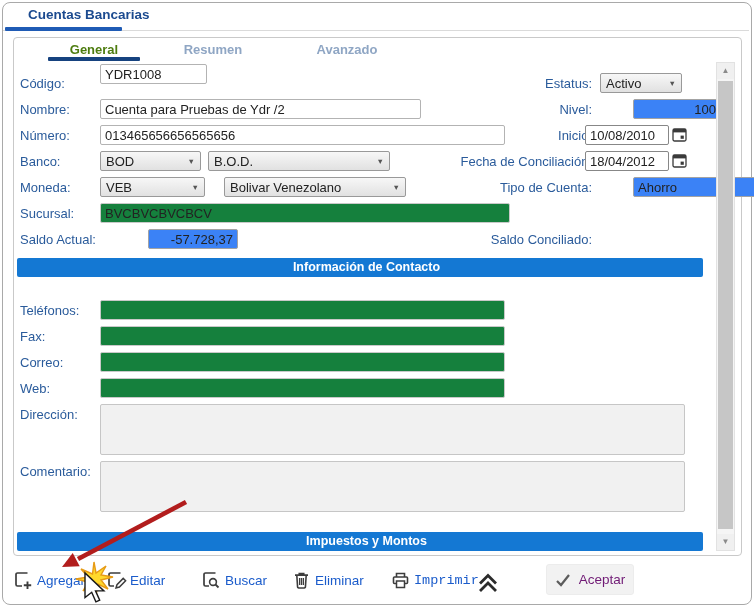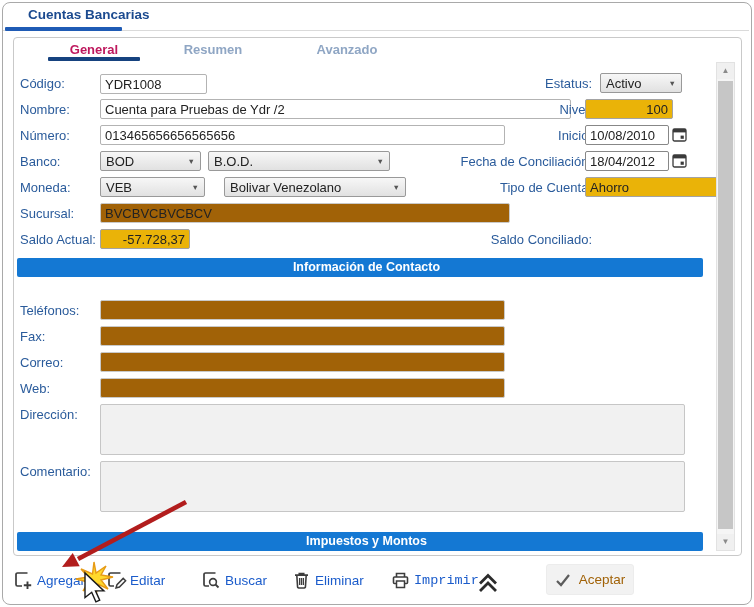--- a/index.html
+++ b/index.html
@@ -4,47 +4,47 @@
 <style>
   html,body{margin:0;padding:0;background:#fff;}
   #root{position:relative;width:754px;height:607px;font-family:"Liberation Sans",sans-serif;overflow:hidden;background:#fff;}
   .abs{position:absolute;}
   .window{left:2px;top:2px;width:748px;height:601px;border:1px solid #a9a9a9;border-radius:8px;background:#fff;}
   .title{left:28px;top:7px;font-size:13.5px;font-weight:bold;color:#1b4a8f;}
   .title-underline{left:5px;top:27px;width:117px;height:4px;background:#1f5bb5;border-radius:1px;z-index:2;}
   .title-divider{left:3px;top:30px;width:746px;height:1px;background:#dadada;}
   .panel{left:13px;top:37px;width:727px;height:517px;border:1px solid #c9c9c9;border-radius:4px;background:#fff;}
   .tab{top:42px;width:92px;text-align:center;font-size:13px;font-weight:bold;cursor:default;}
-  .tab.active{color:#be185d;}
+  .tab.active{color:#4d7c0f;}
   .tab.inactive{color:#8fa6c4;}
   .tab-underline{top:57px;width:92px;height:4px;background:#16427f;border-radius:1px;}
   .lbl{color:#2a5b9b;font-size:13px;white-space:nowrap;}
   .rlbl{width:170px;text-align:right;}
   .inp{position:absolute;font-family:"Liberation Sans",sans-serif;font-size:13px;color:#222;
        border:1px solid #b3b3b3;background:#fff;height:20px;box-sizing:border-box;
        padding:0 4px;border-radius:2px;outline:none;}
-  .inp.gray{background:#a16207;border-color:#c9c9c9;}
-  .inp.gray2{background:#eab308;border-color:#a3a3a3;}
+  .inp.gray{background:#15803d;border-color:#c9c9c9;}
+  .inp.gray2{background:#3b82f6;border-color:#a3a3a3;margin-left:48px;}
   .inp.right{text-align:right;}
   .inp.date{border-color:#878787;}
   .dd{display:flex;align-items:center;justify-content:space-between;box-sizing:border-box;height:20px;
       background:linear-gradient(#f7f7f7,#e1e1e1);border:1px solid #999;border-radius:2px;
       padding:0 5px;font-size:13px;color:#222;cursor:default;}
   .dd .caret{font-size:7.5px;color:#555;margin-left:6px;}
   .bar{height:19px;line-height:19px;background:#1478d3;color:#fff;font-weight:bold;font-size:12.5px;
        padding-left:13px;border-radius:2px;box-sizing:border-box;text-align:center;}
   .ta{position:absolute;background:#f1f1f1;border:1px solid #c6c6c6;border-radius:2px;resize:none;
       font-family:"Liberation Sans",sans-serif;font-size:13px;box-sizing:border-box;outline:none;}
   .sb-track{left:716px;top:62px;width:19px;height:489px;background:#f5f5f5;border:1px solid #e2e2e2;box-sizing:border-box;}
   .sb-btn{position:absolute;left:0;width:17px;height:16px;background:#f0f0f0;color:#8a8a8a;
           font-size:8px;text-align:center;line-height:16px;}
   .sb-thumb{position:absolute;left:1px;top:18px;width:15px;height:448px;background:#c6c6c6;}
   .tool-label{color:#1b5ccb;font-size:13.5px;white-space:nowrap;cursor:pointer;}
   .btn{display:flex;align-items:center;justify-content:center;gap:8px;background:#f2f2f2;
-       border:1px solid #ececec;border-radius:3px;color:#a16207;font-size:13.5px;cursor:pointer;box-sizing:border-box;}
+       border:1px solid #ececec;border-radius:3px;color:#701a75;font-size:13.5px;cursor:pointer;box-sizing:border-box;}
   svg{display:block;}
   .overlay{left:0;top:0;width:754px;height:607px;z-index:50;pointer-events:none;}
 </style>
 </head>
 <body>
 
 <div id="root">
 
   <div class="abs window"></div>
   <div class="abs title-divider"></div>
@@ -59,22 +59,22 @@
   <div class="abs tab inactive" style="left:301px;">Avanzado</div>
 
   <div class="abs lbl" style="left:20px;top:76px;">Código:</div>
   <div class="abs lbl" style="left:20px;top:102px;">Nombre:</div>
   <div class="abs lbl" style="left:20px;top:128px;">Número:</div>
   <div class="abs lbl" style="left:20px;top:154px;">Banco:</div>
   <div class="abs lbl" style="left:20px;top:180px;">Moneda:</div>
   <div class="abs lbl" style="left:20px;top:206px;">Sucursal:</div>
   <div class="abs lbl" style="left:20px;top:232px;">Saldo Actual:</div>
 
-  <input class="inp" style="left: 100px; top: 74px; width: 107px;" value="YDR1008">
-  <input class="inp" style="left: 100px; top: 99px; width: 471px;" value="Cuenta para Pruebas de Ydr /2">
+  <input class="inp" style="left: 100px; top: 64px; width: 107px;" value="YDR1008">
+  <input class="inp" style="left: 100px; top: 99px; width: 321px;" value="Cuenta para Pruebas de Ydr /2">
   <input class="inp" style="left: 100px; top: 125px; width: 405px;" value="013465656656565656">
 
   <div class="abs dd" style="left:100px;top:151px;width:101px;">
     <span>BOD</span>
     <span class="caret">▼</span>
   </div>
   <div class="abs dd" style="left:208px;top:151px;width:182px;">
     <span>B.O.D.</span>
     <span class="caret">▼</span>
   </div>

